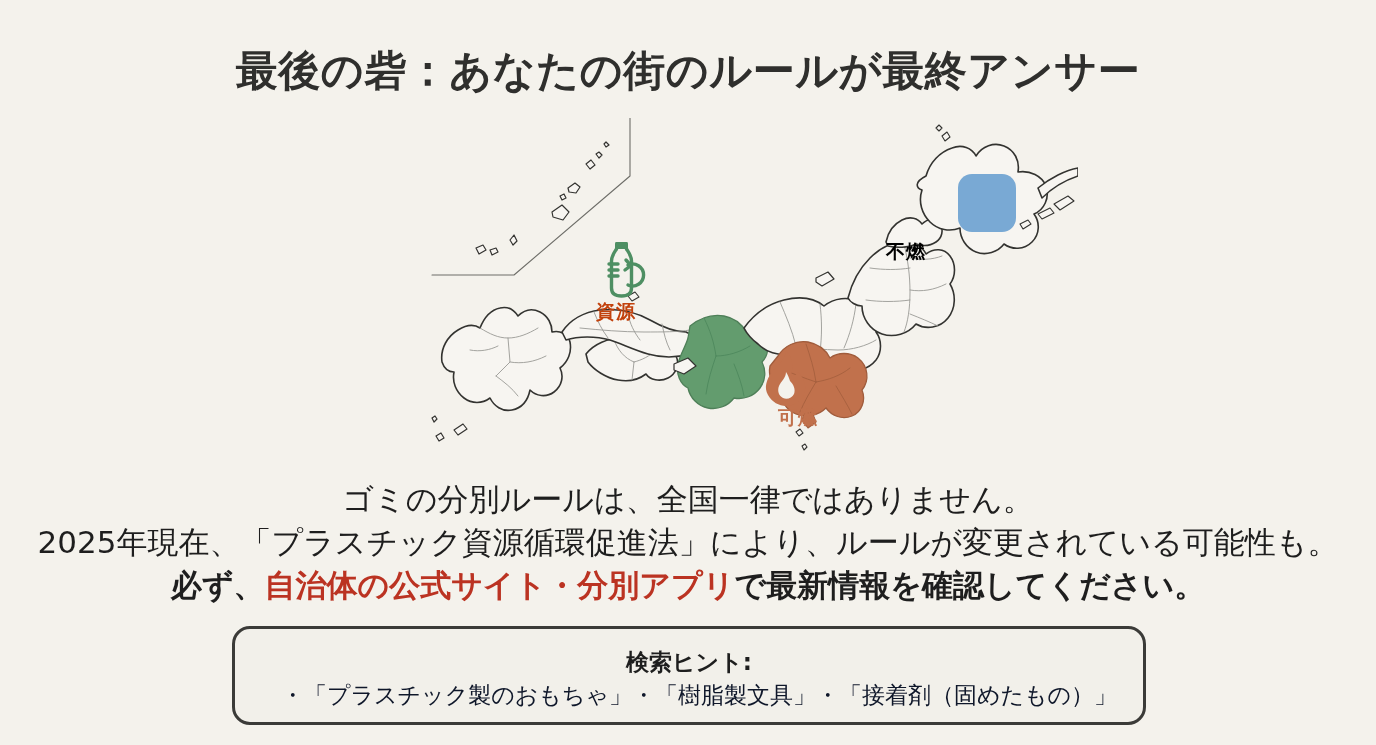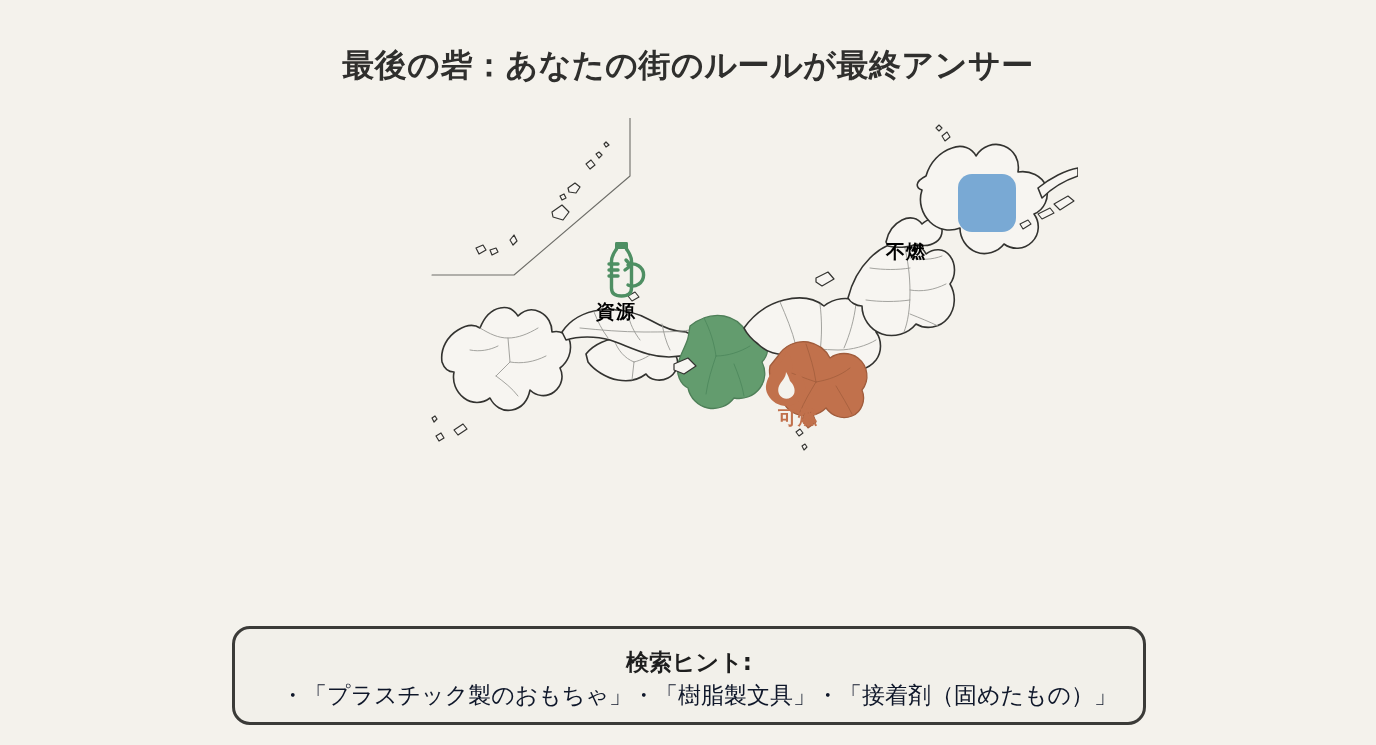--- a/index.html
+++ b/index.html
@@ -22,21 +22,21 @@
     box-sizing: border-box;
   }
 
   
   .title {
     position: absolute;
     top: 46px;
     left: 0;
     width: 1376px;
     text-align: center;
-    font-size: 32px;
+    font-size: 42px;
     font-weight: bold;
     color: #2f2f2d;
     letter-spacing: 0.5px;
     line-height: 1.2;
     white-space: nowrap;
   }
 
   
   .map-wrap {
     position: absolute;
@@ -52,21 +52,21 @@
   }
 
   .region-label {
     position: absolute;
     font-size: 19px;
     font-weight: bold;
     letter-spacing: 1px;
     white-space: nowrap;
     line-height: 1;
   }
-  .label-shigen { color: #000000; left: 178px; top: 184px; }
+  .label-shigen { color: #c2410c; left: 178px; top: 184px; }
   .label-kanen  { color: #c1714c; left: 360px; top: 290px; }
   .label-funen  { color: #000000; left: 468px; top: 124px; }
 
   .icon-shigen {
     position: absolute;
     left: 180px;
     top: 122px;
     width: 54px;
     height: 60px;
   }
@@ -330,19 +330,24 @@
         <path fill="#f4f2ec" d="M24 22 C24 28 19 31 17 36 C15 41 17 46 21 48
                  C25 50 30 48 32 44 C34 39 31 34 28 31 C27 28 26 25 24 22 Z"></path>
       </svg>
     </div>
 
     <div class="region-label label-shigen">資源</div>
     <div class="region-label label-kanen">可燃</div>
     <div class="region-label label-funen">不燃</div>
   </div>
 
+  <div class="body-text">
+    <div class="body-line line-1">ゴミの分別ルールは、全国一律ではありません。</div>
+    <div class="body-line line-2">2025年現在、「プラスチック資源循環促進法」により、ルールが変更されている可能性も。</div>
+    <div class="body-line line-3"><span>必ず、</span><span class="hl-red">自治体の公式サイト・分別アプリ</span><span>で最新情報を確認してください。</span></div>
+  </div>
 
   <div class="hint-box">
     <div class="hint-title">検索ヒント:</div>
     <div class="hint-items">・「プラスチック製のおもちゃ」・「樹脂製文具」・「接着剤（固めたもの）」</div>
   </div>
 
 </div>
 
 </body></html>

